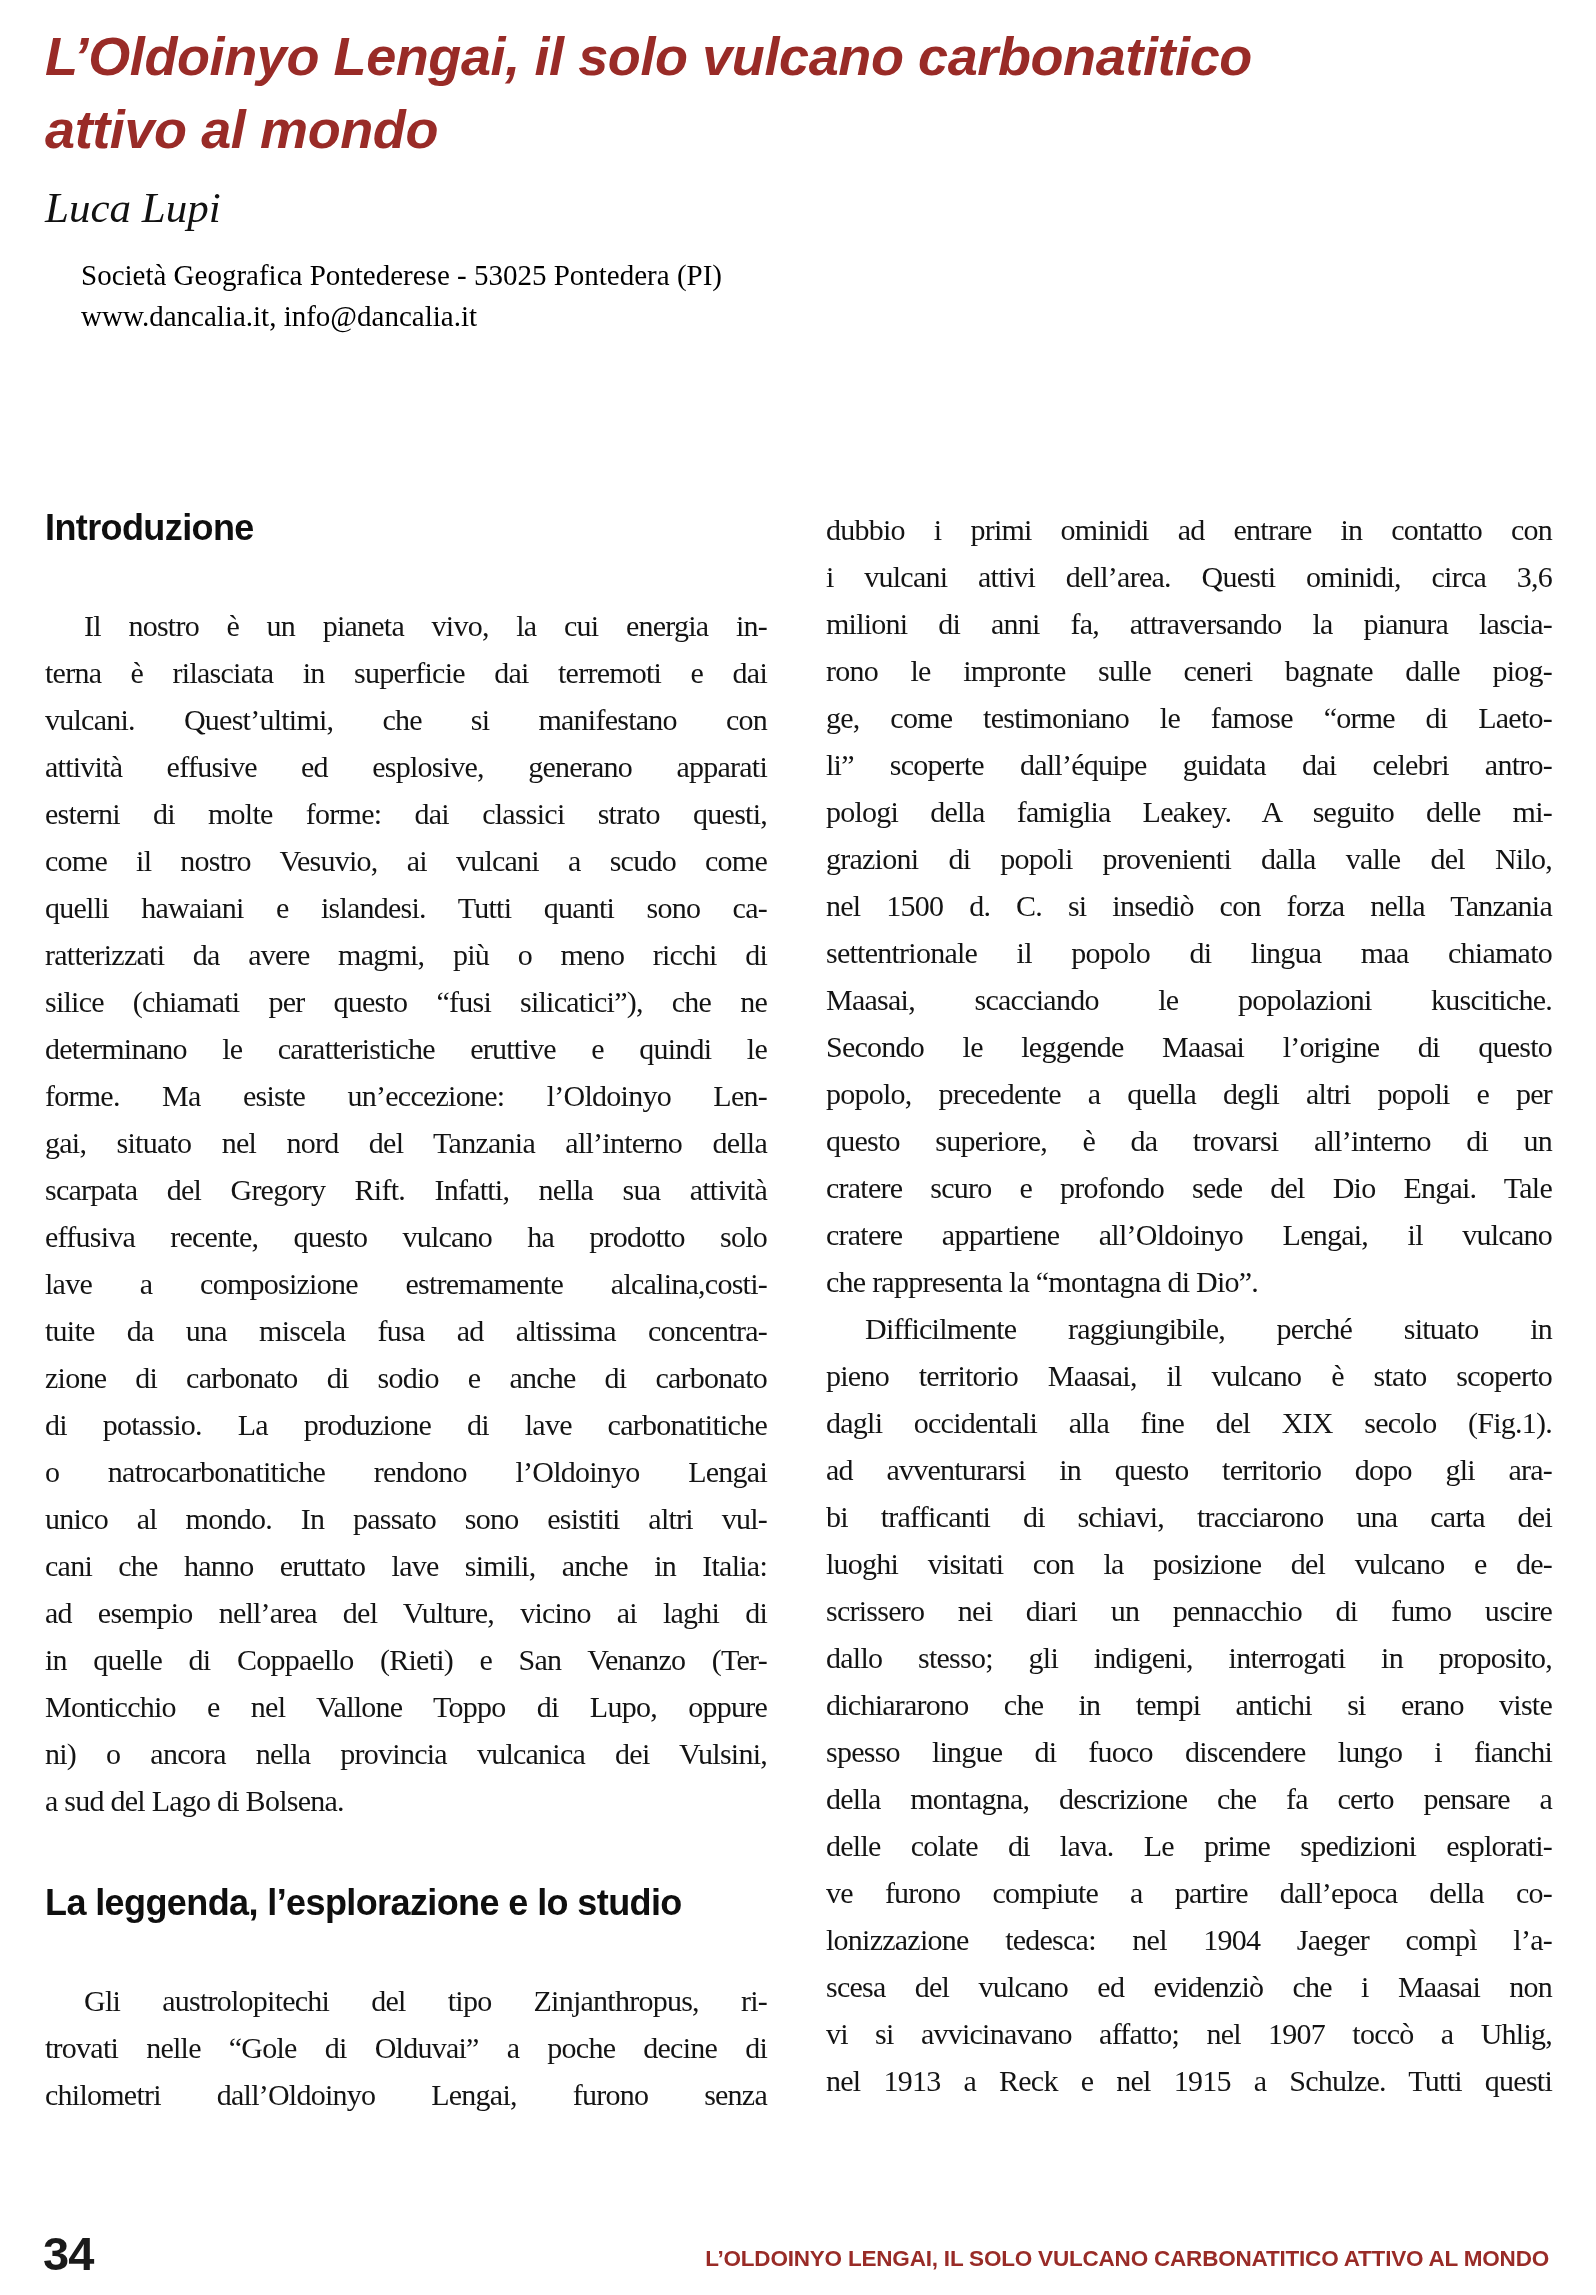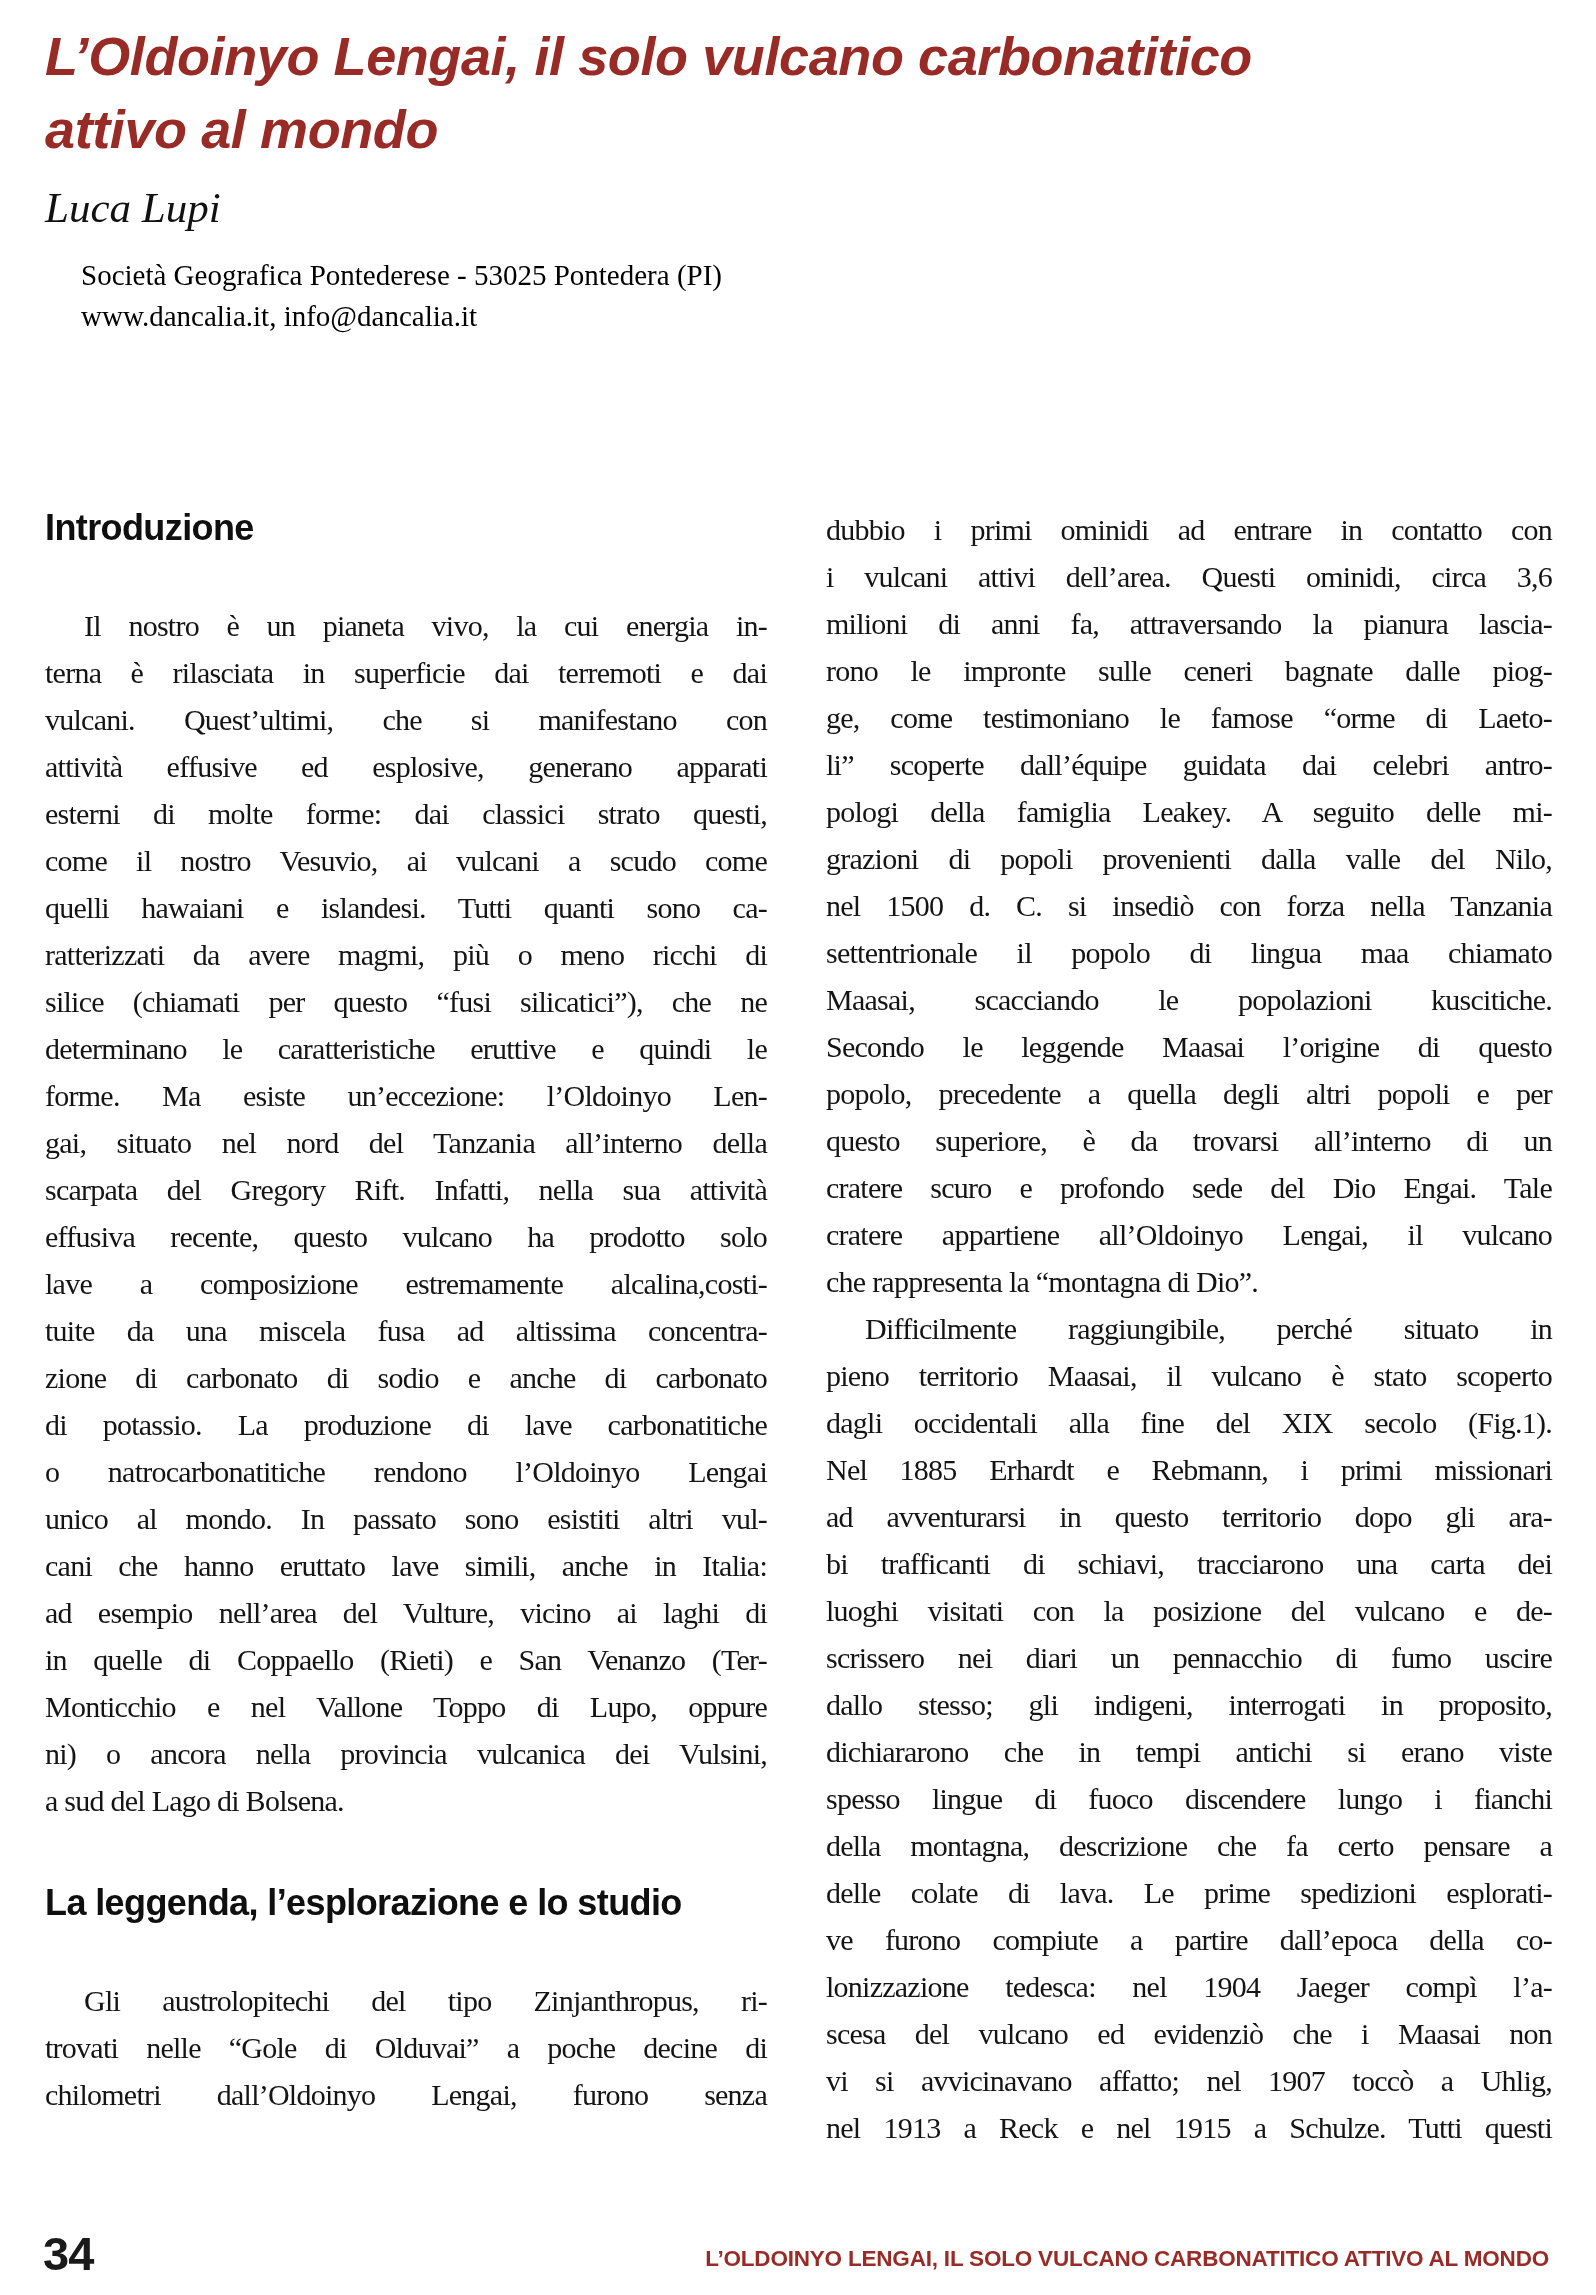--- a/index.html
+++ b/index.html
@@ -121,21 +121,20 @@
       <div class="line"><span class="it">Maasai</span><span>, scacciando le popolazioni kuscitiche.</span></div>
       <div class="line"><span>Secondo le leggende Maasai l’origine di questo</span></div>
       <div class="line"><span>popolo, precedente a quella degli altri popoli e per</span></div>
       <div class="line"><span>questo superiore, è da trovarsi all’interno di un</span></div>
       <div class="line"><span>cratere scuro e profondo sede del Dio Engai. Tale</span></div>
       <div class="line"><span>cratere appartiene all’Oldoinyo Lengai, il vulcano</span></div>
       <div class="line last"><span>che rappresenta la “montagna di Dio”.</span></div>
       <div class="line ind"><span>Difficilmente raggiungibile, perché situato in</span></div>
       <div class="line"><span>pieno territorio Maasai, il vulcano è stato scoperto</span></div>
       <div class="line"><span>dagli occidentali alla fine del XIX secolo (Fig.1).</span></div>
-      <div class="line"><span>Nel 1885 Erhardt e Rebmann, i primi missionari</span></div>
       <div class="line"><span>ad avventurarsi in questo territorio dopo gli ara-</span></div>
       <div class="line"><span>bi trafficanti di schiavi, tracciarono una carta dei</span></div>
       <div class="line"><span>luoghi visitati con la posizione del vulcano e de-</span></div>
       <div class="line"><span>scrissero nei diari un pennacchio di fumo uscire</span></div>
       <div class="line"><span>dallo stesso; gli indigeni, interrogati in proposito,</span></div>
       <div class="line"><span>dichiararono che in tempi antichi si erano viste</span></div>
       <div class="line"><span>spesso lingue di fuoco discendere lungo i fianchi</span></div>
       <div class="line"><span>della montagna, descrizione che fa certo pensare a</span></div>
       <div class="line"><span>delle colate di lava. Le prime spedizioni esplorati-</span></div>
       <div class="line"><span>ve furono compiute a partire dall’epoca della co-</span></div>

